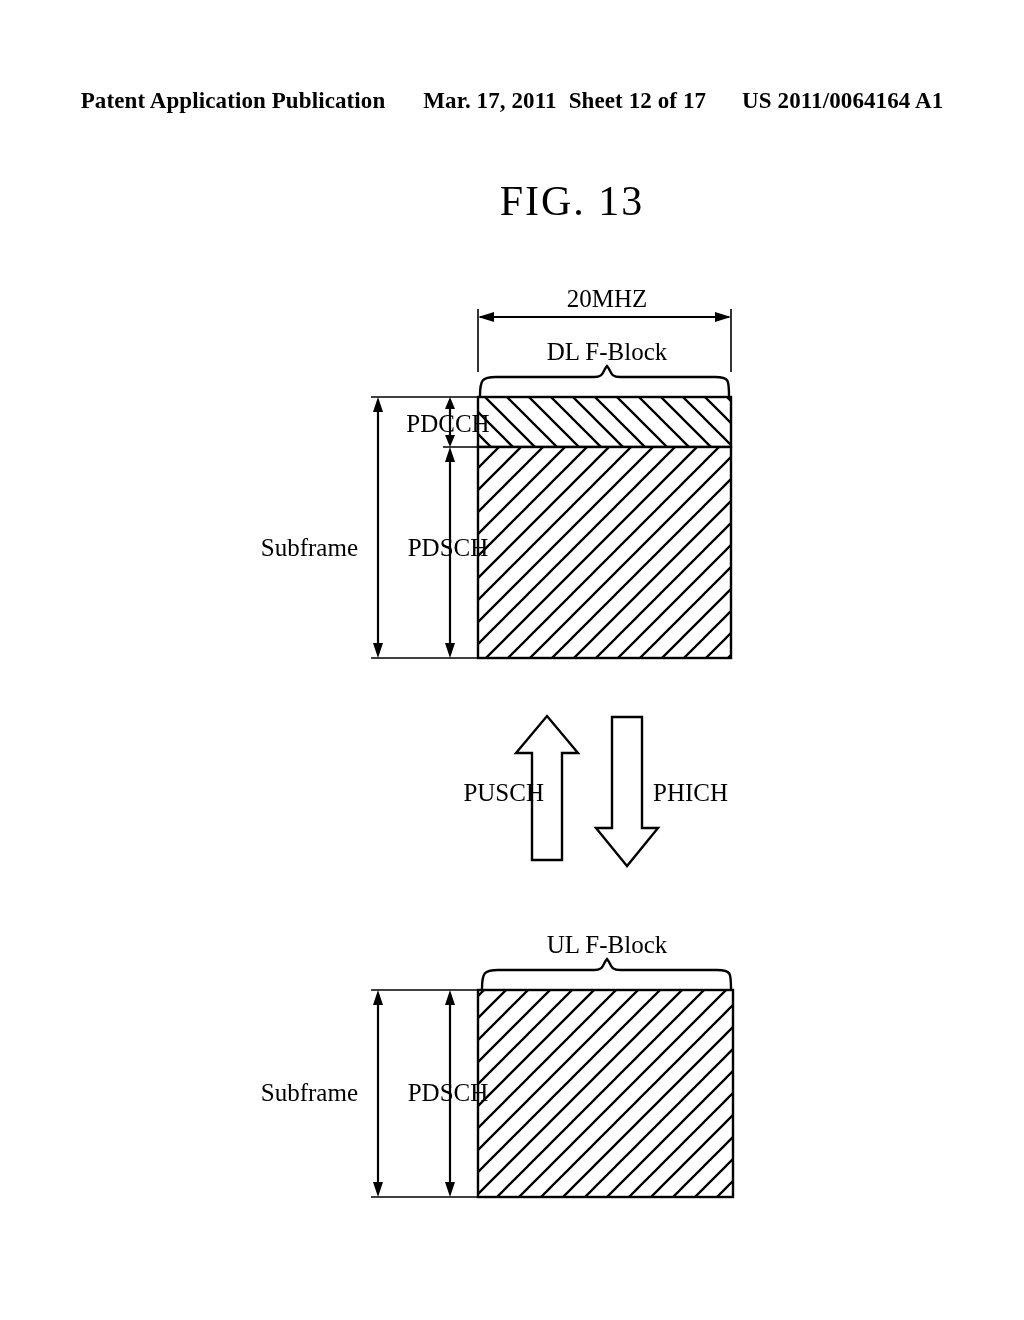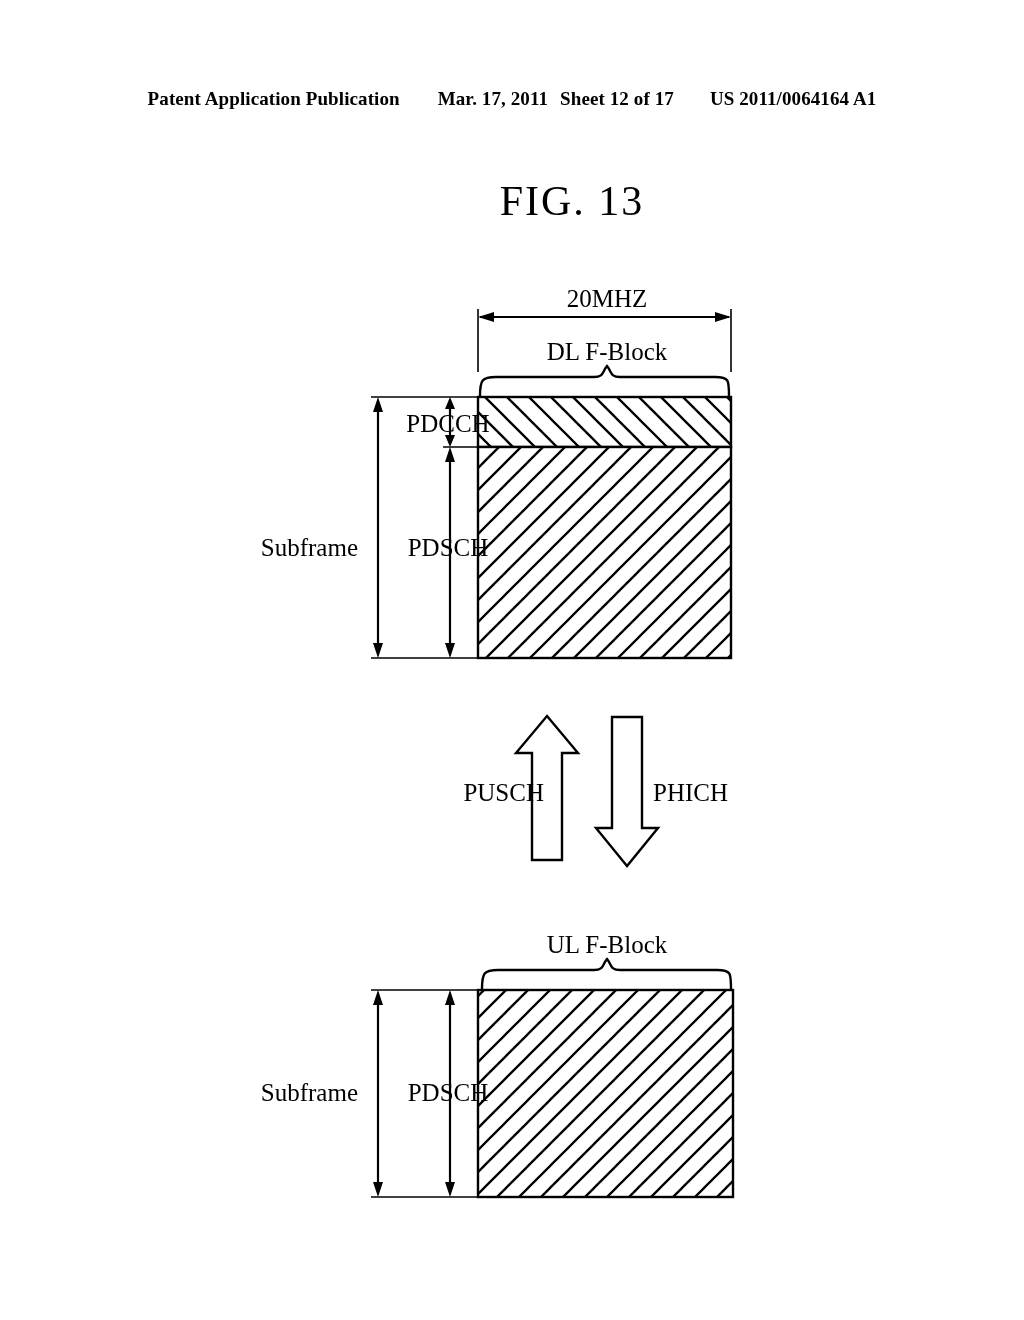--- a/index.html
+++ b/index.html
@@ -22,21 +22,21 @@
     height: 1320px;
     background: #ffffff;
   }
   .hdr {
     position: absolute;
     top: 88px;
     left: 0;
     width: 1024px;
     text-align: center;
     font-weight: bold;
-    font-size: 19px;
+    font-size: 23px;
     letter-spacing: 0.1px;
     white-space: nowrap;
   }
   .hdr span { display: inline-block; vertical-align: baseline; }
   .hdr .gap-a { width: 38px; }
   .hdr .gap-b { width: 12px; }
   .hdr .gap-c { width: 36px; }
   svg#fig {
     position: absolute;
     left: 0;

